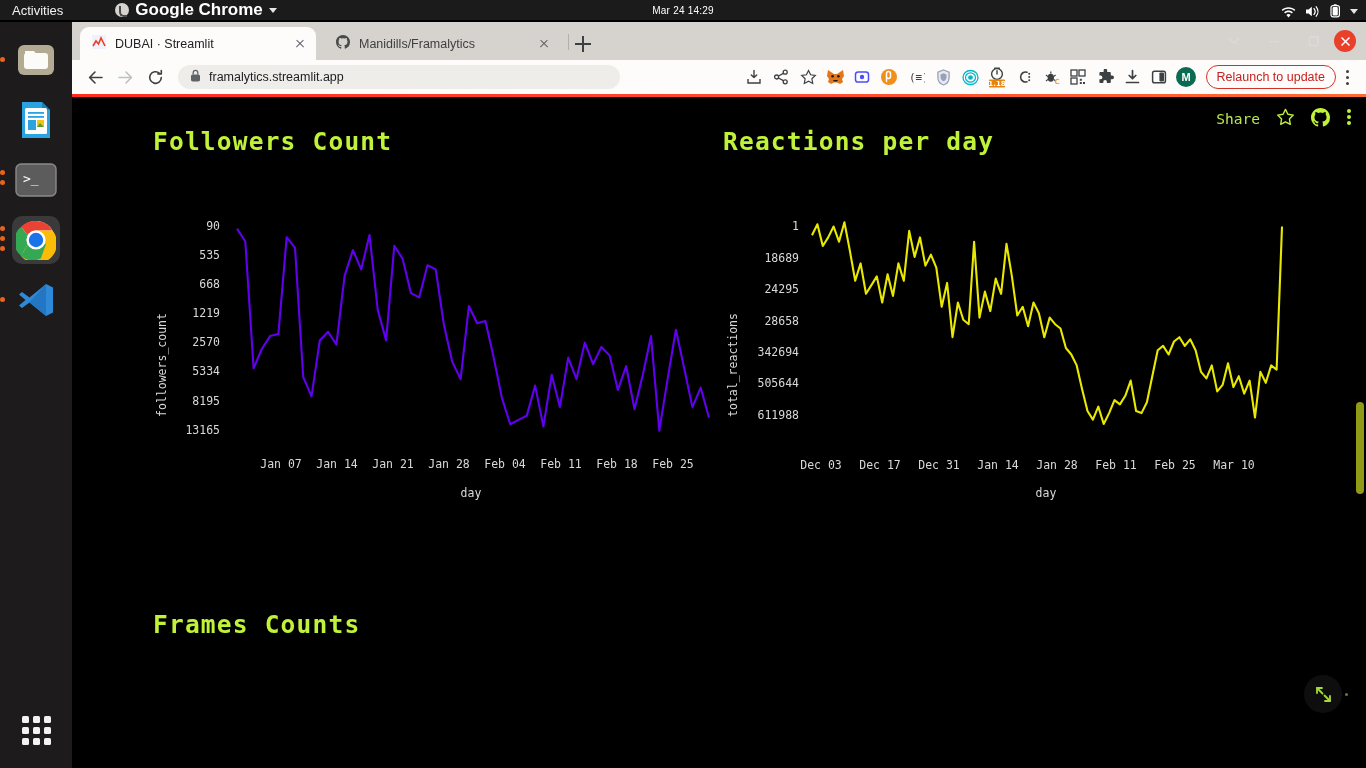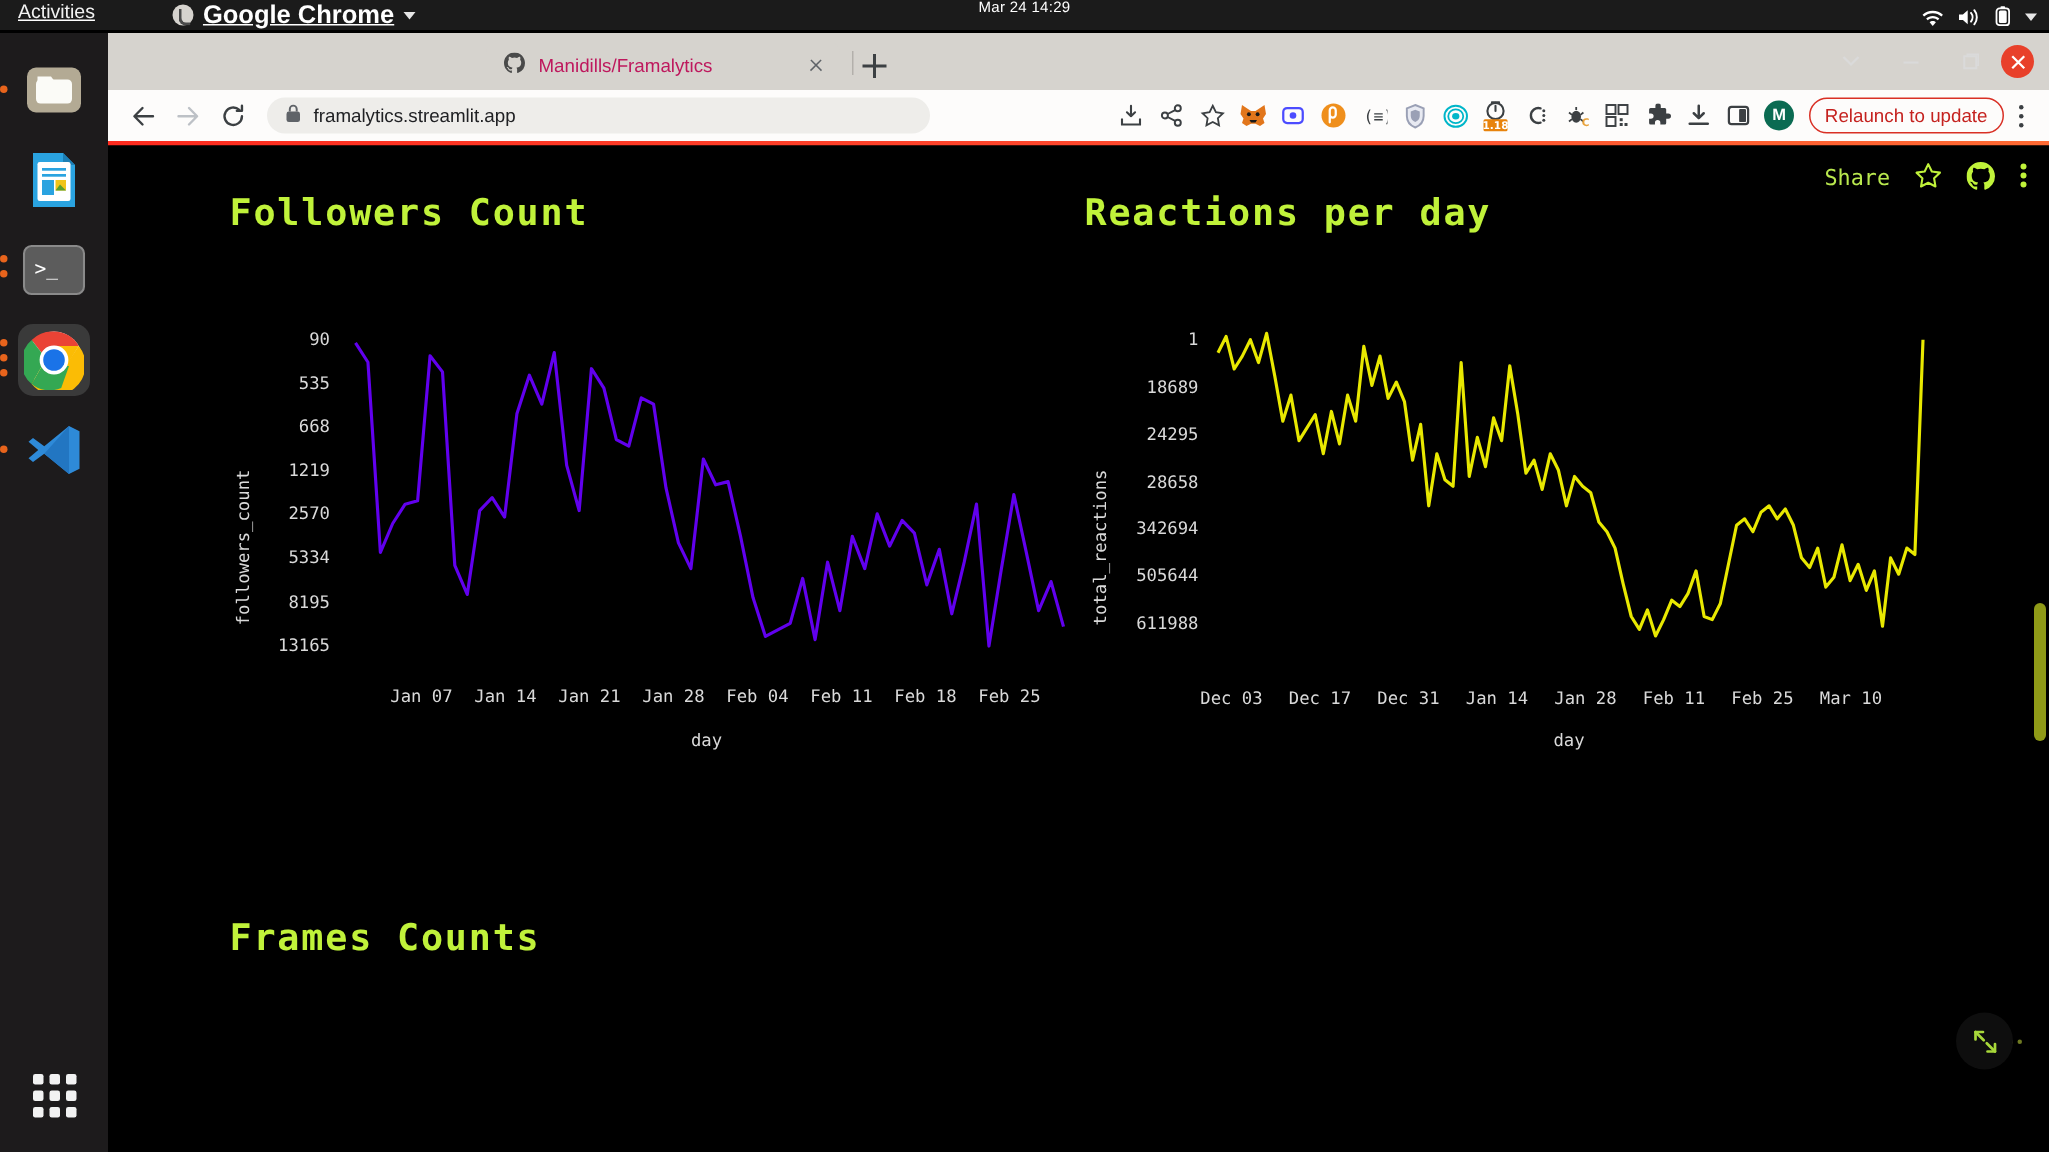--- a/index.html
+++ b/index.html
@@ -8,23 +8,22 @@
     background: #000;
     font-family: "Liberation Sans", sans-serif;
     overflow: hidden;
   }
   #root { position: relative; width: 1366px; height: 768px; background: #000; }
 
   
   .gnome-bar {
     position: absolute; left: 0; top: 0; width: 1366px; height: 20px;
     background: #1b1b1b; color: #fff;
-    display: flex; 
+    display: flex; align-items: center;
     font-size: 12.5px;
-    text-decoration: underline;
   }
   .gnome-activities { padding: 0 10px 0 12px; font-size: 13px; color: #f2f2f2; }
   .gnome-app { display: flex; align-items: center; gap: 6px; margin-left: 42px; font-size: 17px; font-weight: bold; color: #fff;}
   .chrome-mini {
     width: 14px; height: 14px; border-radius: 50%;
     background: #d6d3ce; position: relative; display:inline-block;
   }
   .chrome-mini::after{
     content:""; position:absolute; left:4px; top:2.5px; width:6px;height:9px;
     border-left:2px solid #4a4a4a; border-bottom:2px solid #4a4a4a; border-radius:0 0 0 5px;
@@ -68,21 +67,21 @@
     position: absolute; left: 0; top: 0; width: 1294px; height: 38px;
     background: #d6d3ce;
   }
   .tab {
     position: absolute; top: 5px; height: 33px;
     border-radius: 9px 9px 0 0;
     display: flex; align-items: center; gap: 9px;
     padding: 0 8px 0 12px; font-size: 12.5px; color: #3c4043;
   }
   .tab.active { left: 8px; width: 236px; background: #fdfcfb; color: #202124; }
-  .tab.inactive { left: 252px; width: 236px; background: #d6d3ce; color: #be185d; }
+  .tab.inactive { left: 252px; width: 236px; background: #d6d3ce; color: #404040; }
   .tab-title { flex: 1; white-space: nowrap; overflow: hidden; text-overflow: ellipsis; }
   .tab-close { width: 16px; height: 16px; position: relative; }
   .tab-close::before, .tab-close::after {
     content: ""; position: absolute; left: 3px; top: 7.5px; width: 10px; height: 1.4px; background: #5f6368;
   }
   .tab-close::before { transform: rotate(45deg); }
   .tab-close::after { transform: rotate(-45deg); }
   .newtab { position: absolute; left: 500px; top: 11px; width: 22px; height: 22px; }
   .newtab::before, .newtab::after { content:""; position:absolute; background:#3c4043; }
   .newtab::before { left: 3px; top: 10.3px; width: 16px; height: 1.6px; }
@@ -260,20 +259,30 @@
         <i></i>
       <i></i>
         <i></i>
         <i></i>
     </div>
   </div>
 
   <div class="chrome-win">
 
     <div class="tabstrip">
+      <div class="tab active">
+        <span>
+          <svg width="14" height="14" viewBox="0 0 14 14">
+              <rect x="0" y="0" width="14" height="14" fill="#eef3fb"></rect>
+              <path d="M1 11l3-5 2.5 3L9 3l4 8" stroke="#e8402a" stroke-width="1.6" fill="none"></path>
+            </svg>
+        </span>
+        <span class="tab-title">DUBAI · Streamlit</span>
+        <span class="tab-close"></span>
+      </div>
       <div class="tab inactive">
         <span>
           <svg width="14" height="14" viewBox="0 0 16 16">
               <path fill="#4a4a4a" d="M8 0C3.58 0 0 3.58 0 8c0 3.54 2.29 6.53 5.47 7.59.4.07.55-.17.55-.38 0-.19-.01-.82-.01-1.49-2.01.37-2.53-.49-2.69-.94-.09-.23-.48-.94-.82-1.13-.28-.15-.68-.52-.01-.53.63-.01 1.08.58 1.23.82.72 1.21 1.87.87 2.33.66.07-.52.28-.87.51-1.07-1.78-.2-3.64-.89-3.64-3.95 0-.87.31-1.59.82-2.15-.08-.2-.36-1.02.08-2.12 0 0 .67-.21 2.2.82a7.4 7.4 0 014 0c1.53-1.04 2.2-.82 2.2-.82.44 1.1.16 1.92.08 2.12.51.56.82 1.27.82 2.15 0 3.07-1.87 3.75-3.65 3.95.29.25.54.73.54 1.48 0 1.07-.01 1.93-.01 2.2 0 .21.15.46.55.38A8.01 8.01 0 0016 8c0-4.42-3.58-8-8-8z"></path>
             </svg>
         </span>
         <span class="tab-title">Manidills/Framalytics</span>
         <span class="tab-close"></span>
       </div>
       <div class="tab-sep"></div>

